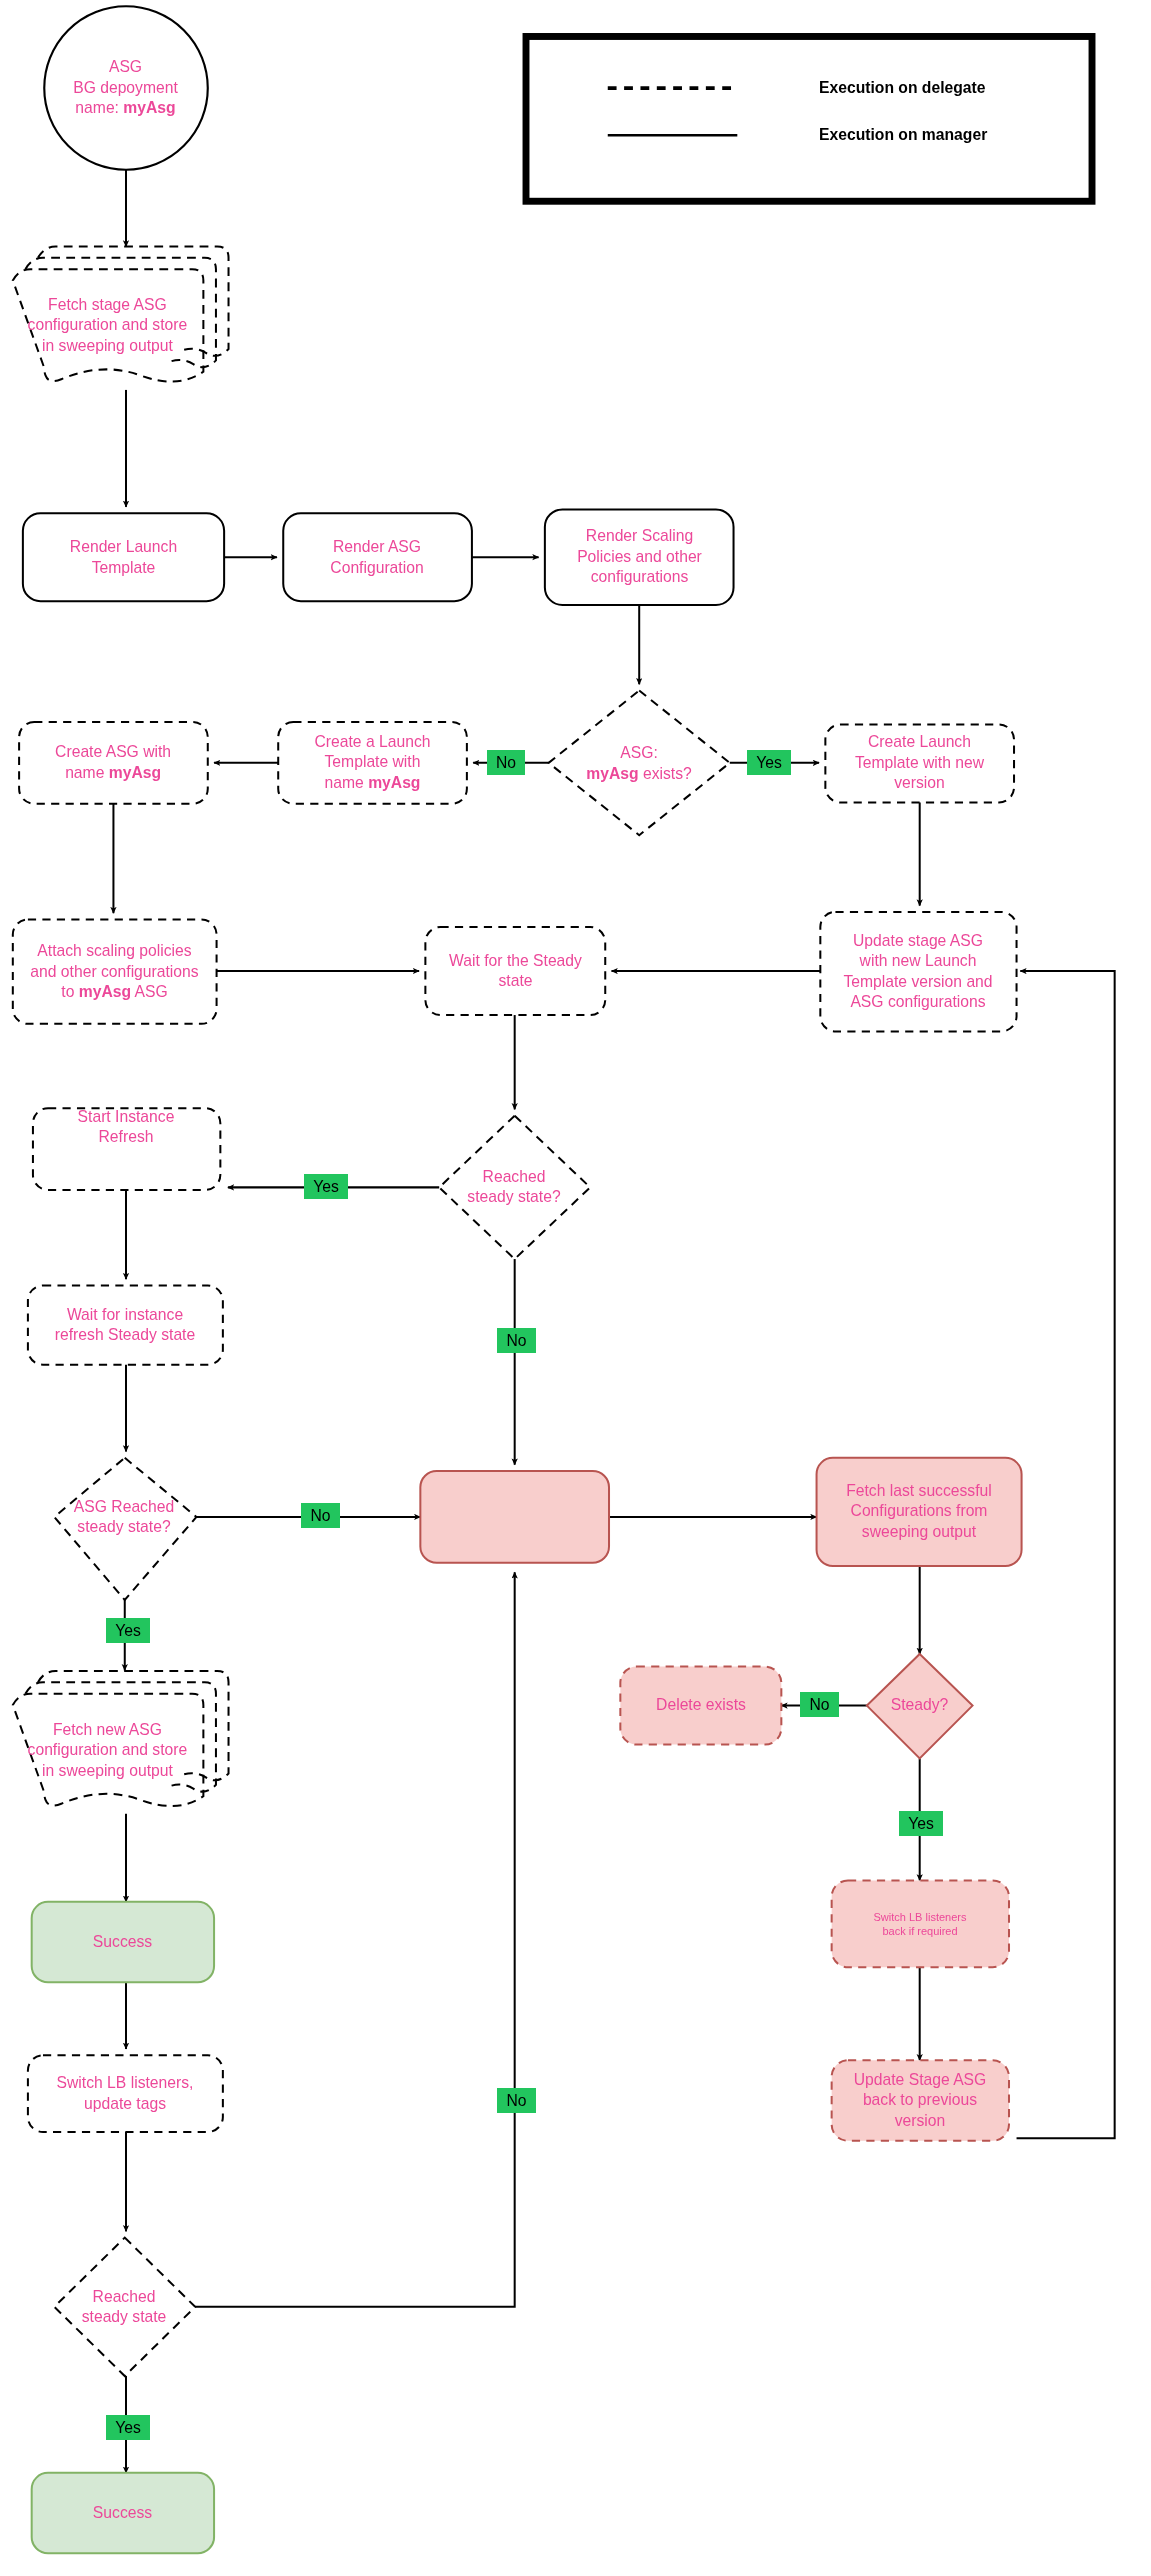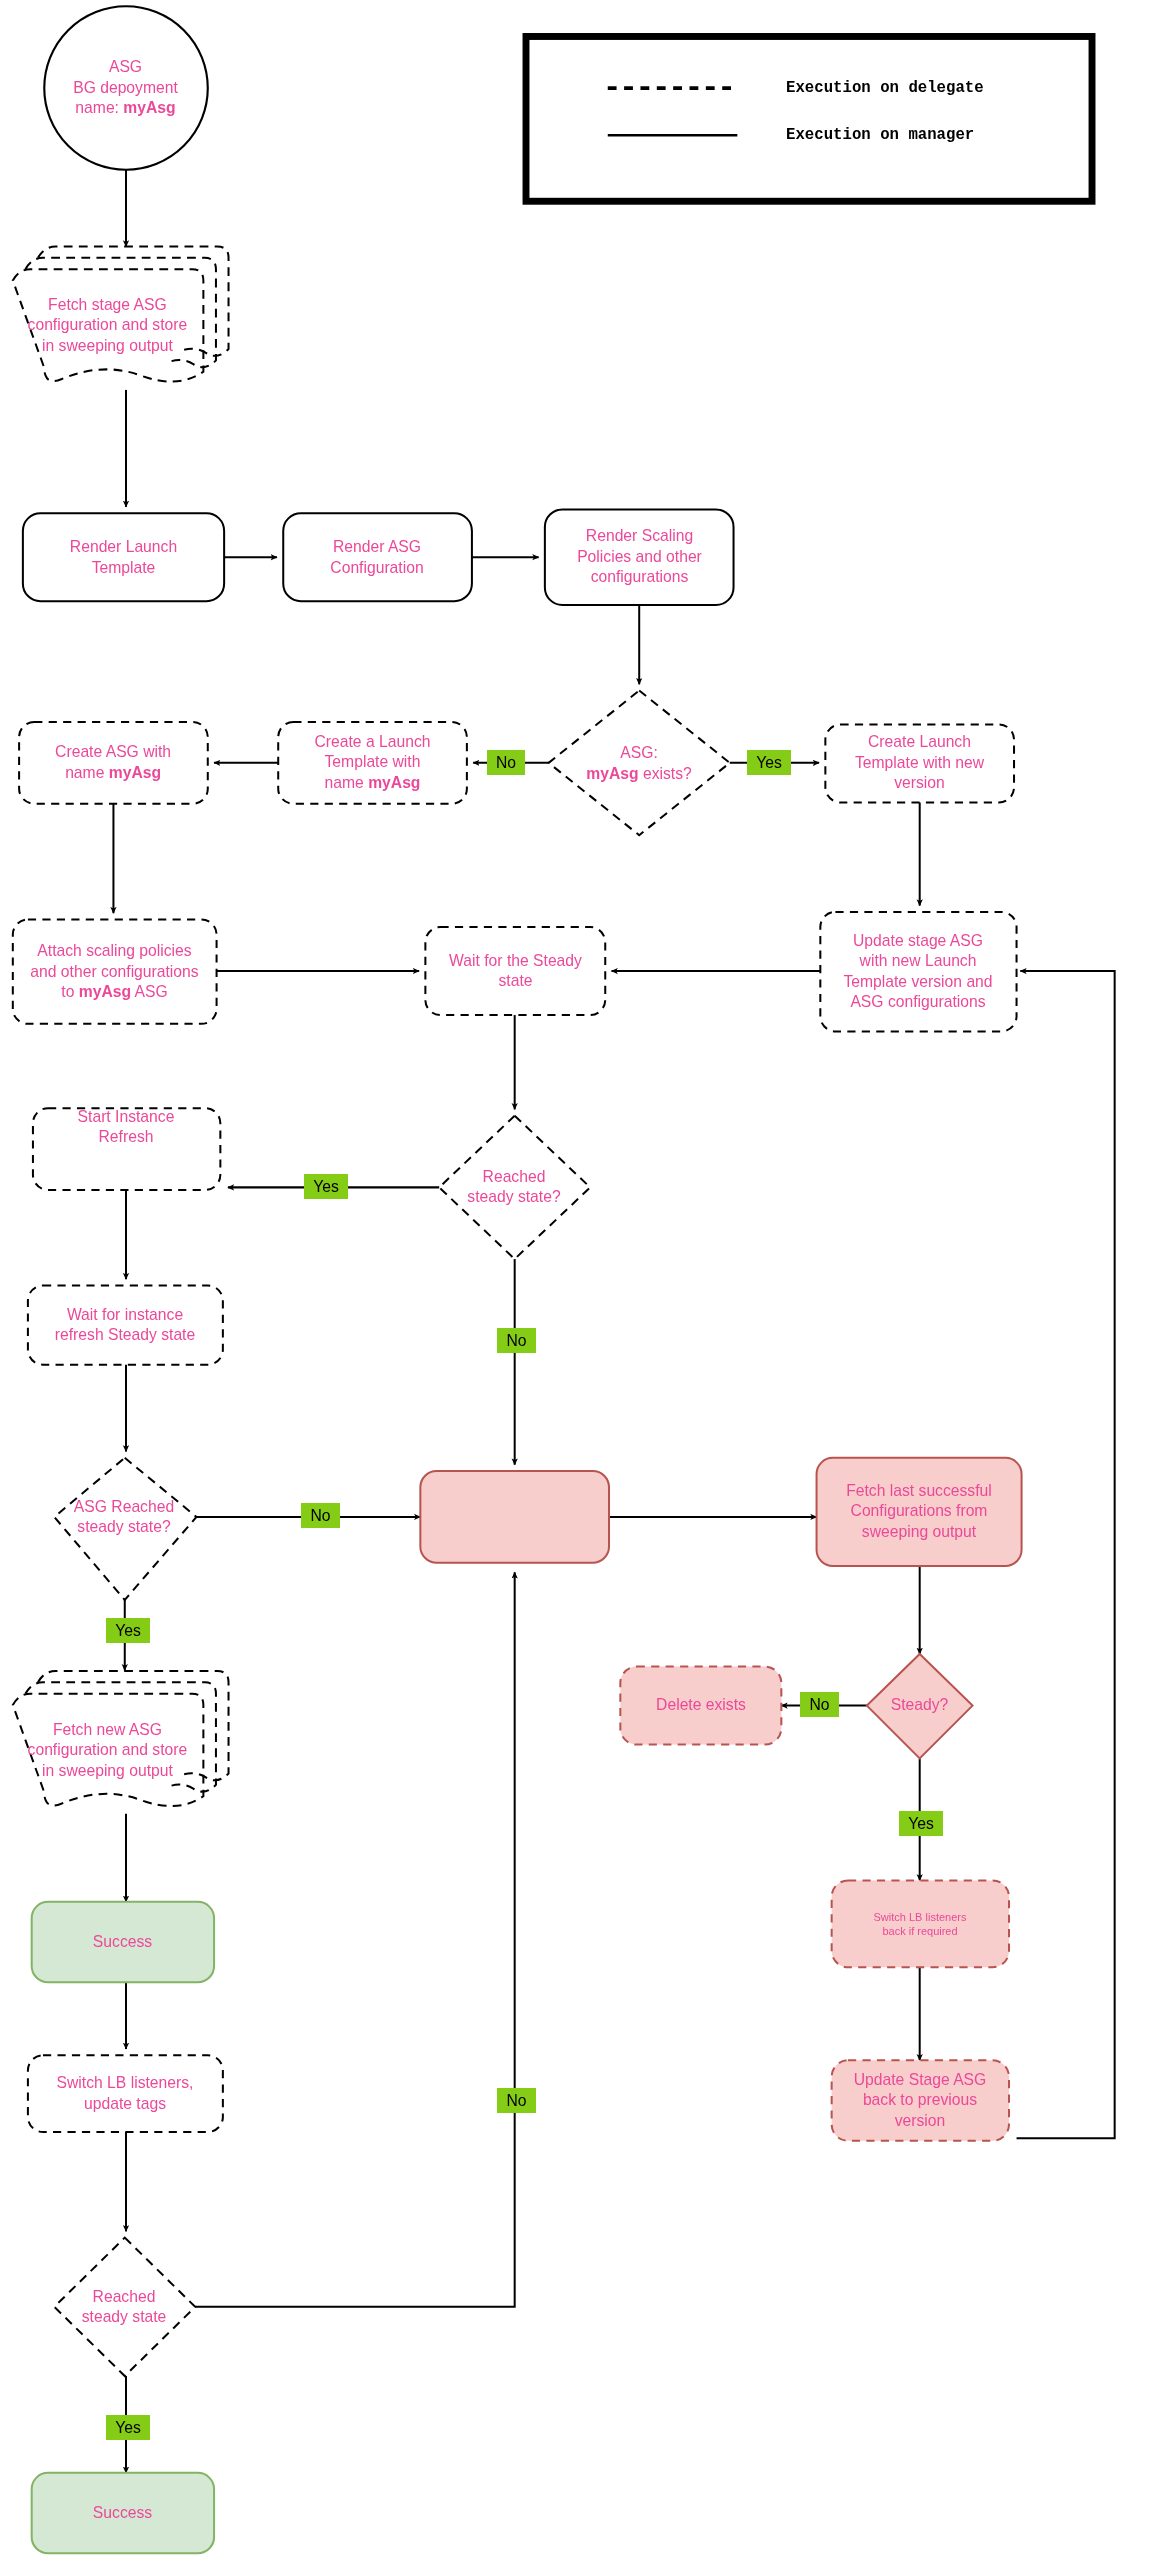--- a/index.html
+++ b/index.html
@@ -8,28 +8,29 @@
   svg.layer{position:absolute;left:0;top:0;width:1152px;height:2576px;}
   .nodeText{
     position:absolute;display:flex;align-items:center;justify-content:center;
     text-align:center;color:#ec4899;line-height:1.30;
     font-family:"Liberation Sans","DejaVu Sans",sans-serif;
     pointer-events:none;
   }
   .nodeText span{display:block;width:100%;}
   .edgeLabel{
     position:absolute;display:flex;align-items:center;justify-content:center;
-    color:#000;background:#84cc16;text-align:center;
+    color:#000;background:#22c55e;text-align:center;
     font-family:"Liberation Sans","DejaVu Sans",sans-serif;
     font-size:15.7px;
   }
   .legendLabel{
     position:absolute;display:flex;align-items:center;
     font-weight:bold;font-size:15.7px;color:#000;
-    font-family:Liberation Mono, monospace;
+    font-family:Liberation Sans, sans-serif;
+    margin-left:33px;
   }
   b{font-weight:bold;text-align:center;}
 </style>
 </head>
 <body>
 
 <div id="stage">
 
   <svg class="layer" viewBox="0 0 1831 4096">
     <defs>

